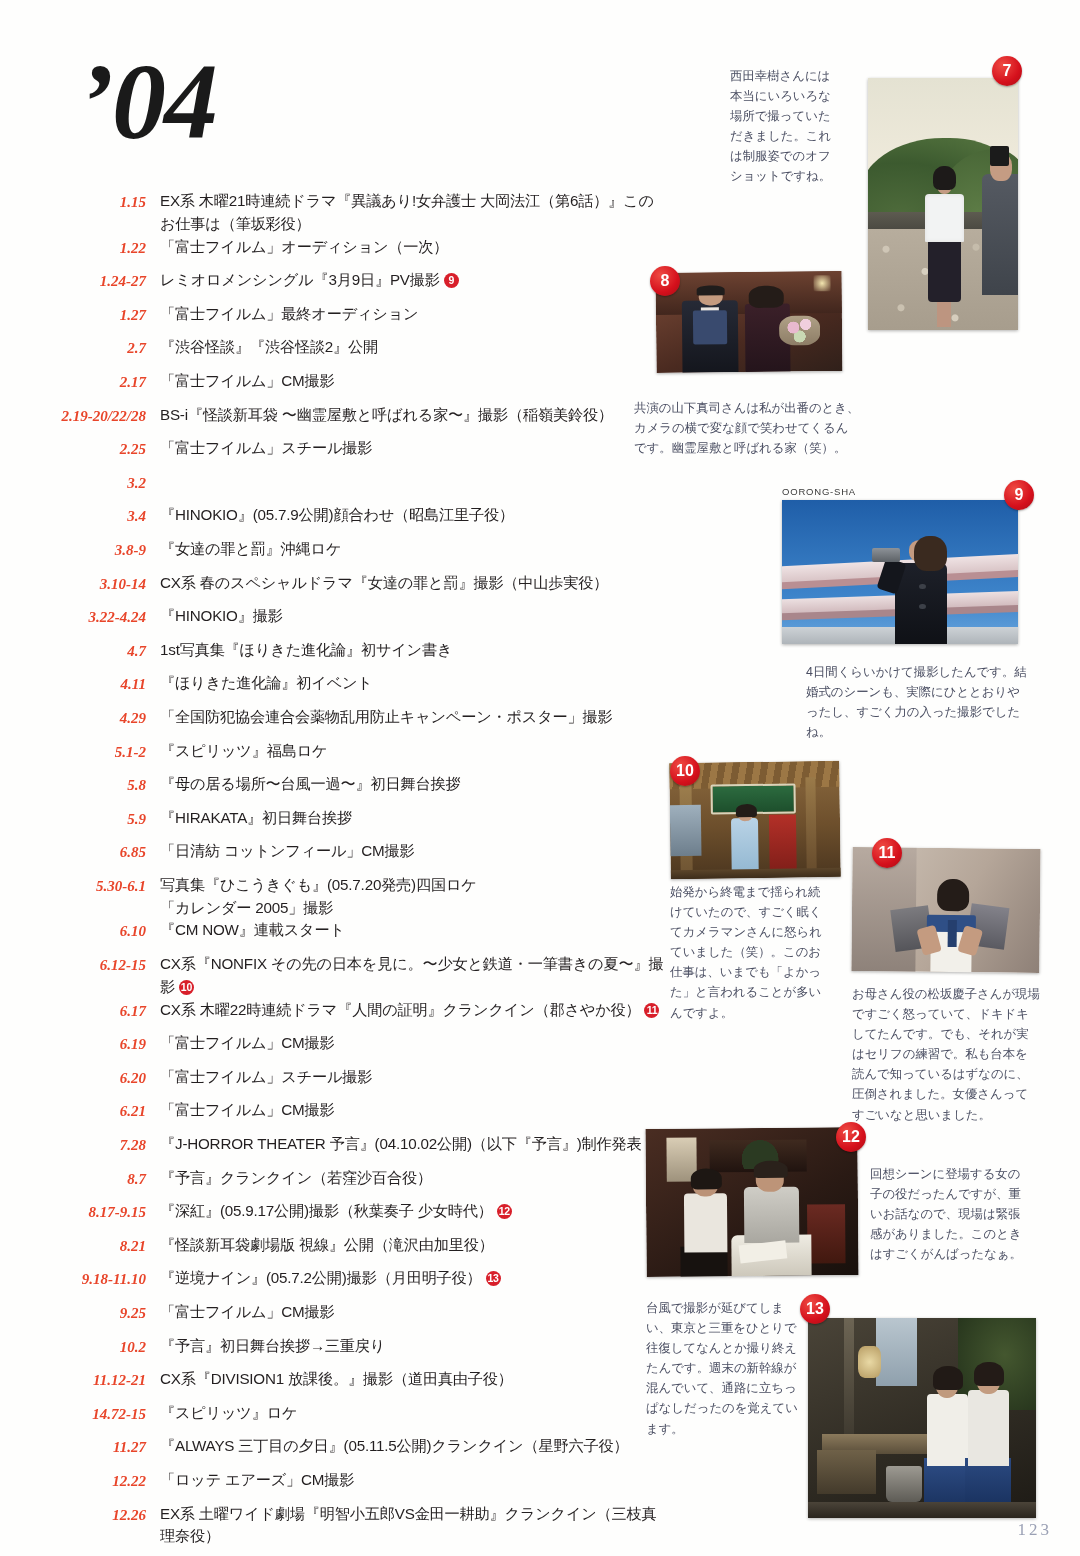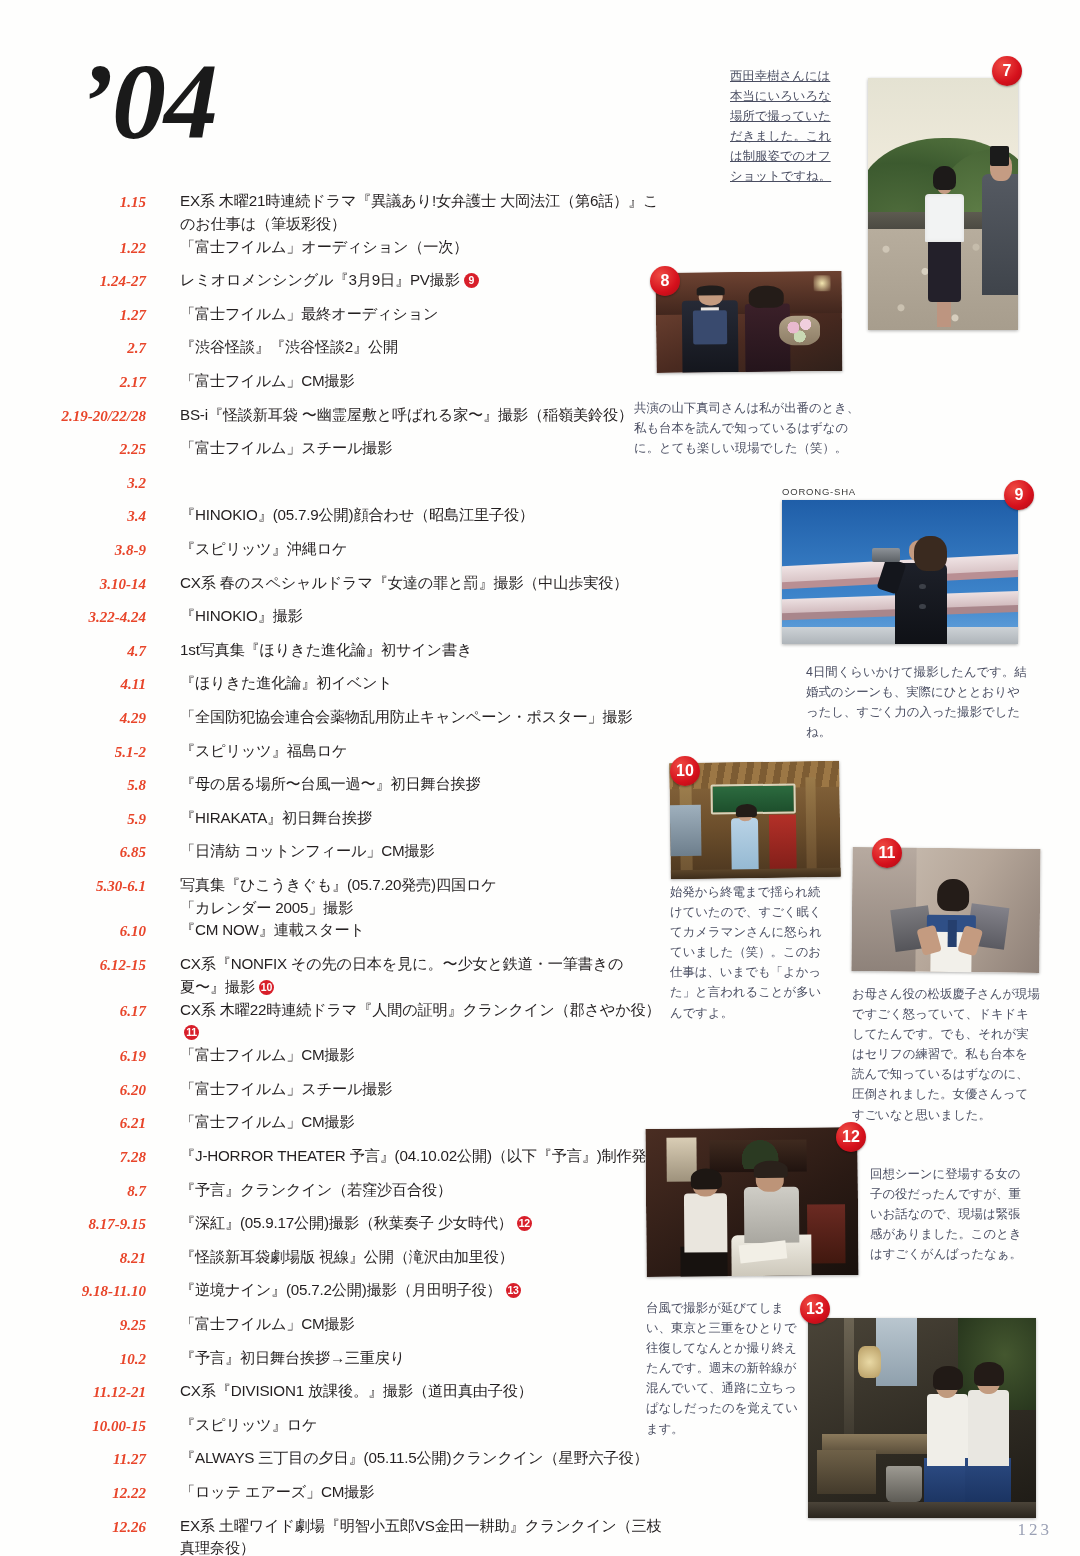--- a/index.html
+++ b/index.html
@@ -40,21 +40,20 @@
     position: absolute;
     left: 28px;
     top: 190px;
     width: 640px;
   }
   .entry {
     display: flex;
     align-items: flex-start;
     margin-bottom: 0px;
     min-height: 33.6px;
-    gap: 20px;
   }
   .entry-date {
     width: 132px;
     flex: 0 0 132px;
     text-align: right;
     padding-right: 14px;
     font-family: "Liberation Serif", "DejaVu Serif", serif;
     font-style: italic;
     font-weight: 700;
     font-size: 15px;
@@ -390,21 +389,21 @@
       </div>
       <div class="entry">
         <div class="entry-date">3.2</div>
       </div>
       <div class="entry">
         <div class="entry-date">3.4</div>
         <div class="entry-body"><span>『HINOKIO』(05.7.9公開)顔合わせ（昭島江里子役）</span></div>
       </div>
       <div class="entry">
         <div class="entry-date">3.8-9</div>
-        <div class="entry-body"><span>『スピリッツ』沖縄ロケ</span></div>
+        <div class="entry-body"><span>『女達の罪と罰』沖縄ロケ</span></div>
       </div>
       <div class="entry">
         <div class="entry-date">3.10-14</div>
         <div class="entry-body"><span>CX系 春のスペシャルドラマ『女達の罪と罰』撮影（中山歩実役）</span></div>
       </div>
       <div class="entry">
         <div class="entry-date">3.22-4.24</div>
         <div class="entry-body"><span>『HINOKIO』撮影</span></div>
       </div>
       <div class="entry">
@@ -489,21 +488,21 @@
       </div>
       <div class="entry">
         <div class="entry-date">10.2</div>
         <div class="entry-body"><span>『予言』初日舞台挨拶→三重戻り</span></div>
       </div>
       <div class="entry">
         <div class="entry-date">11.12-21</div>
         <div class="entry-body"><span>CX系『DIVISION1 放課後。』撮影（道田真由子役）</span></div>
       </div>
       <div class="entry">
-        <div class="entry-date">10.00-15</div>
+        <div class="entry-date">14.72-15</div>
         <div class="entry-body"><span>『スピリッツ』ロケ</span></div>
       </div>
       <div class="entry">
         <div class="entry-date">11.27</div>
         <div class="entry-body"><span>『ALWAYS 三丁目の夕日』(05.11.5公開)クランクイン（星野六子役）</span></div>
       </div>
       <div class="entry">
         <div class="entry-date">12.22</div>
         <div class="entry-body"><span>「ロッテ エアーズ」CM撮影</span></div>
       </div>
@@ -524,40 +523,40 @@
         <div class="camguyhead"></div>
         <div class="camera"></div>
       <div class="legs"></div>
         <div class="skirt"></div>
         <div class="shirt"></div>
       <div class="head"></div>
         <div class="hair"></div>
     </div>
   </div>
   <div class="badge" style="left:992px; top:56px;">7</div>
-  <div class="caption" style="left:730px; top:66px; width:106px;text-decoration:underline;">西田幸樹さんには本当にいろいろな場所で撮っていただきました。これは制服姿でのオフショットですね。</div>
+  <div class="caption" style="left:730px; top:66px; width:106px;">西田幸樹さんには本当にいろいろな場所で撮っていただきました。これは制服姿でのオフショットですね。</div>
 
   <div class="photo" id="photo8">
     <div class="inner">
       <div class="bg"></div>
         <div class="wallpanel"></div>
         <div class="lamp"></div>
       <div class="manSuit"></div>
         <div class="manShirt"></div>
         <div class="manVest"></div>
       <div class="manHead"></div>
         <div class="manHair"></div>
       <div class="girlDress"></div>
         <div class="girlHead"></div>
         <div class="girlHair"></div>
       <div class="bouquet"></div>
     </div>
   </div>
   <div class="badge" style="left:650px; top:266px;">8</div>
-  <div class="caption" style="left:634px; top:398px; width:226px;">共演の山下真司さんは私が出番のとき、私も台本を読んで知っているはずなのに。とても楽しい現場でした（笑）。</div>
+  <div class="caption" style="left:634px; top:398px; width:226px;">共演の山下真司さんは私が出番のとき、カメラの横で変な顔で笑わせてくるんです。幽霊屋敷と呼ばれる家（笑）。</div>
 
   <div class="brandmark" style="left:782px; top:486px;">OORONG-SHA</div>
   <div class="photo" id="photo9">
     <div class="inner">
       <div class="sky"></div>
       <div class="deck1"></div>
         <div class="deck1b"></div>
       <div class="deck2"></div>
         <div class="deck2b"></div>
       <div class="ground"></div>

